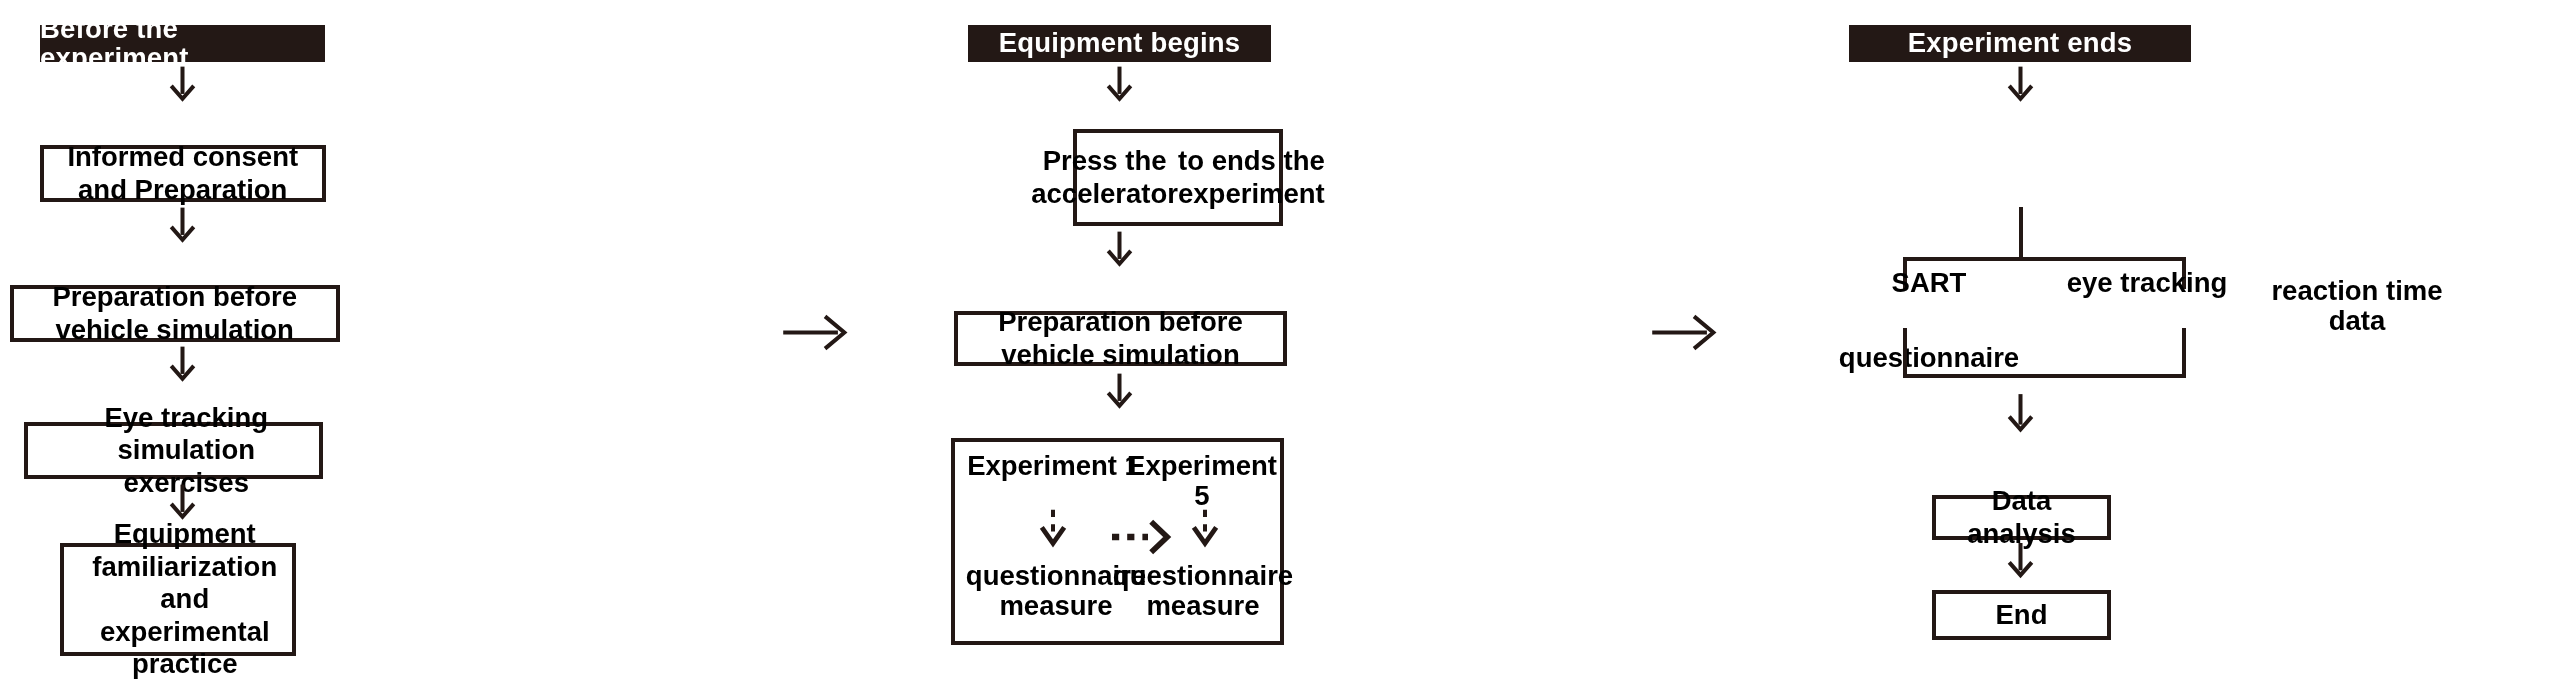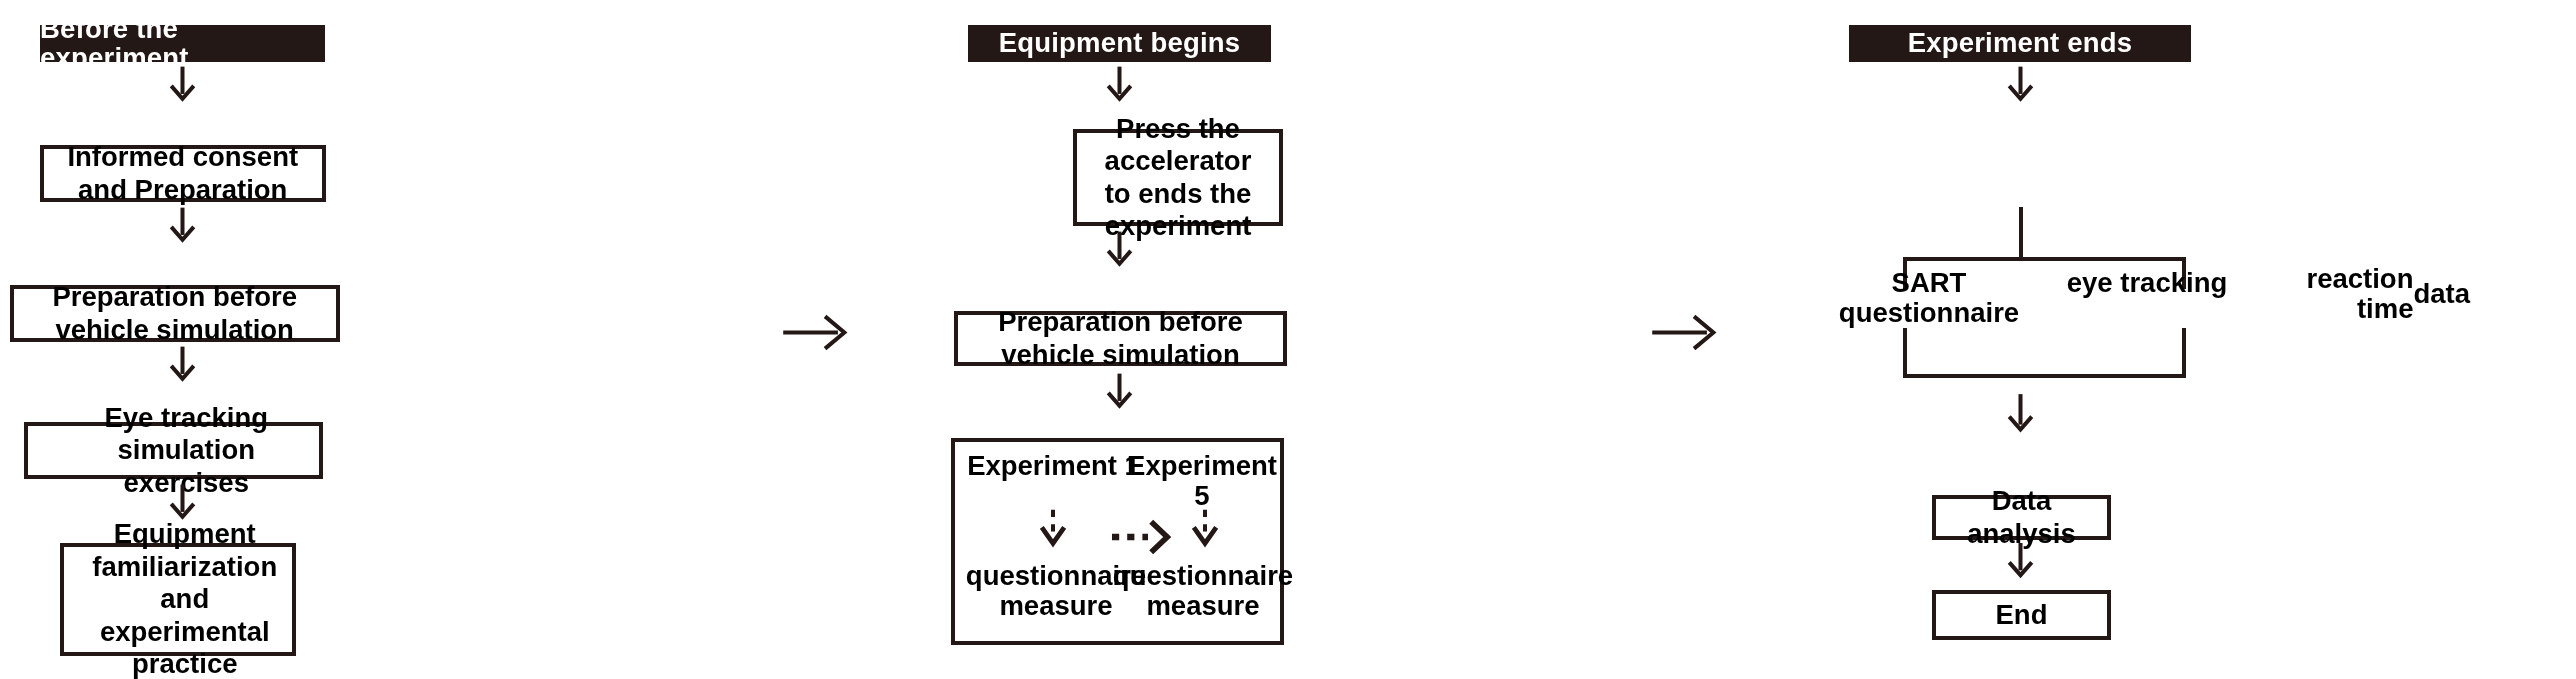--- a/index.html
+++ b/index.html
@@ -119,21 +119,21 @@
     <polyline points="56,9 80,29 56,49" fill="none" stroke="#231815" stroke-width="5"></polyline>
   </svg>
 
   <div class="abs hdr" style="left:968px; top:25px; width:303px; height:37px;">Equipment begins</div>
 
   <svg class="arrowsvg" style="left:1097px; top:65px;" width="45" height="37" viewBox="0 0 56 46">
     <line x1="28" y1="2" x2="28" y2="36" stroke="#231815" stroke-width="5"></line>
     <polyline points="14,26 28,42 42,26" fill="none" stroke="#231815" stroke-width="5"></polyline>
   </svg>
 
-  <div class="abs box" style="left:1073px; top:129px; width:210px; height:97px; flex-direction:column;">
+  <div class="abs box" style="left:1073px; top:129px; width:210px; height:97px; flex-direction:row;">
     <span>Press the accelerator</span>
     <span>to ends the experiment</span>
   </div>
 
   <svg class="arrowsvg" style="left:1097px; top:230px;" width="45" height="37" viewBox="0 0 56 46">
     <line x1="28" y1="2" x2="28" y2="36" stroke="#231815" stroke-width="5"></line>
     <polyline points="14,26 28,42 42,26" fill="none" stroke="#231815" stroke-width="5"></polyline>
   </svg>
 
   <div class="abs box" style="left:954px; top:311px; width:333px; height:55px;">Preparation before vehicle simulation</div>
@@ -187,30 +187,30 @@
 
 
   <div class="line" style="left:2019px; top:207px; width:4px; height:53px;"></div>
 
   <div class="line" style="left:1903px; top:257px; width:283px; height:4px;"></div>
 
   <div class="line" style="left:1903px; top:257px; width:4px; height:32px;"></div>
 
   <div class="line" style="left:2182px; top:257px; width:4px; height:32px;"></div>
 
-  <div class="abs lbl" style="left:1828px; top:268px; width:202px; flex-direction:column; align-items:center;">
+  <div class="abs lbl" style="left:1828px; top:268px; width:202px; flex-direction:column; align-items:center;gap:45px;">
     <span>SART</span>
     <span>questionnaire</span>
   </div>
 
   <div class="abs lbl" style="left:2047px; top:268px; width:200px; flex-direction:column; align-items:center;">
     <span>eye tracking</span>
   </div>
 
-  <div class="abs lbl" style="left:2244px; top:264px; width:226px; flex-direction:row; align-items:center;text-align:right;">
+  <div class="abs lbl" style="left:2244px; top:276px; width:226px; flex-direction:column; align-items:center;text-align:right;">
     <span>reaction time</span>
     <span>data</span>
   </div>
 
   <div class="line" style="left:1903px; top:328px; width:4px; height:50px;"></div>
   <div class="line" style="left:2182px; top:328px; width:4px; height:50px;"></div>
   <div class="line" style="left:1903px; top:374px; width:283px; height:4px;"></div>
 
   <svg class="arrowsvg" style="left:1998px; top:394px;" width="45" height="42" viewBox="0 0 56 52">
     <line x1="28" y1="0" x2="28" y2="38" stroke="#231815" stroke-width="5"></line>

